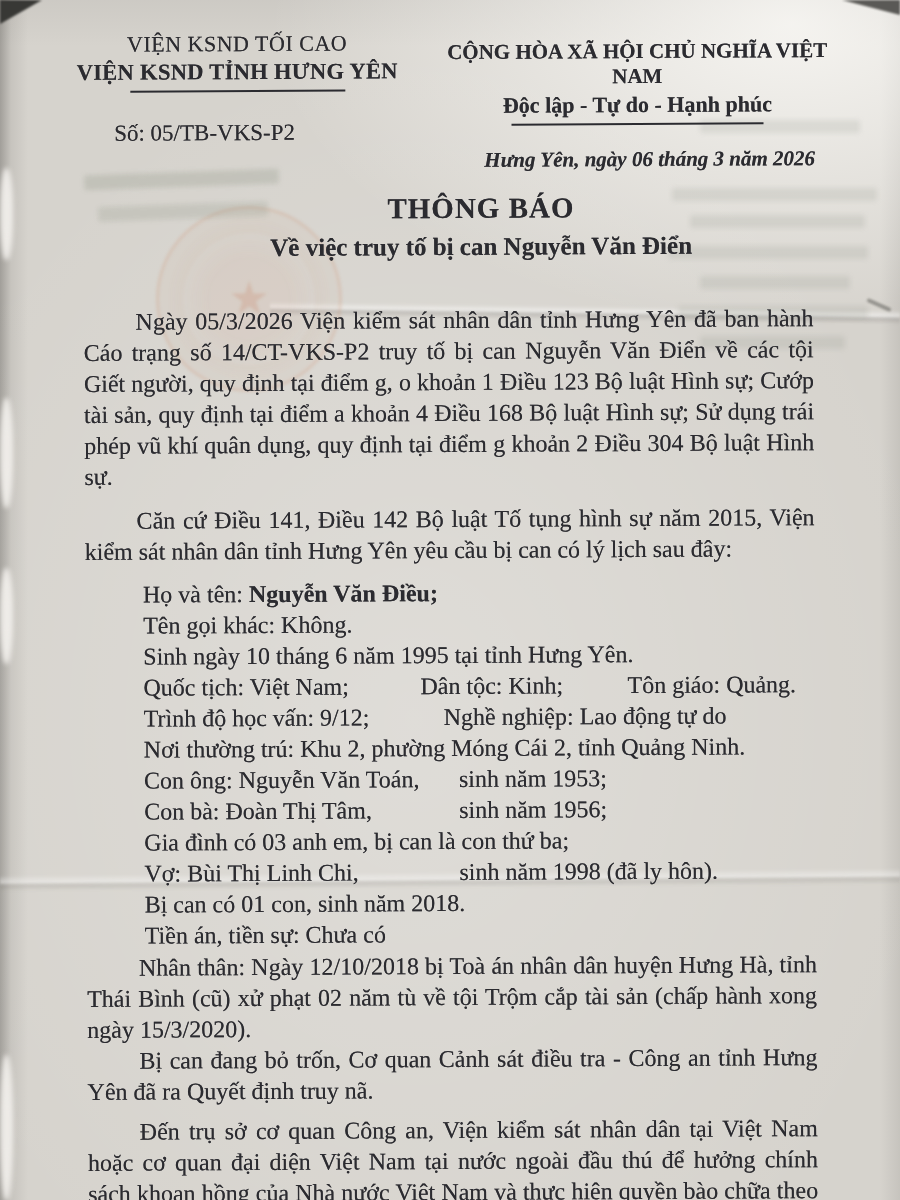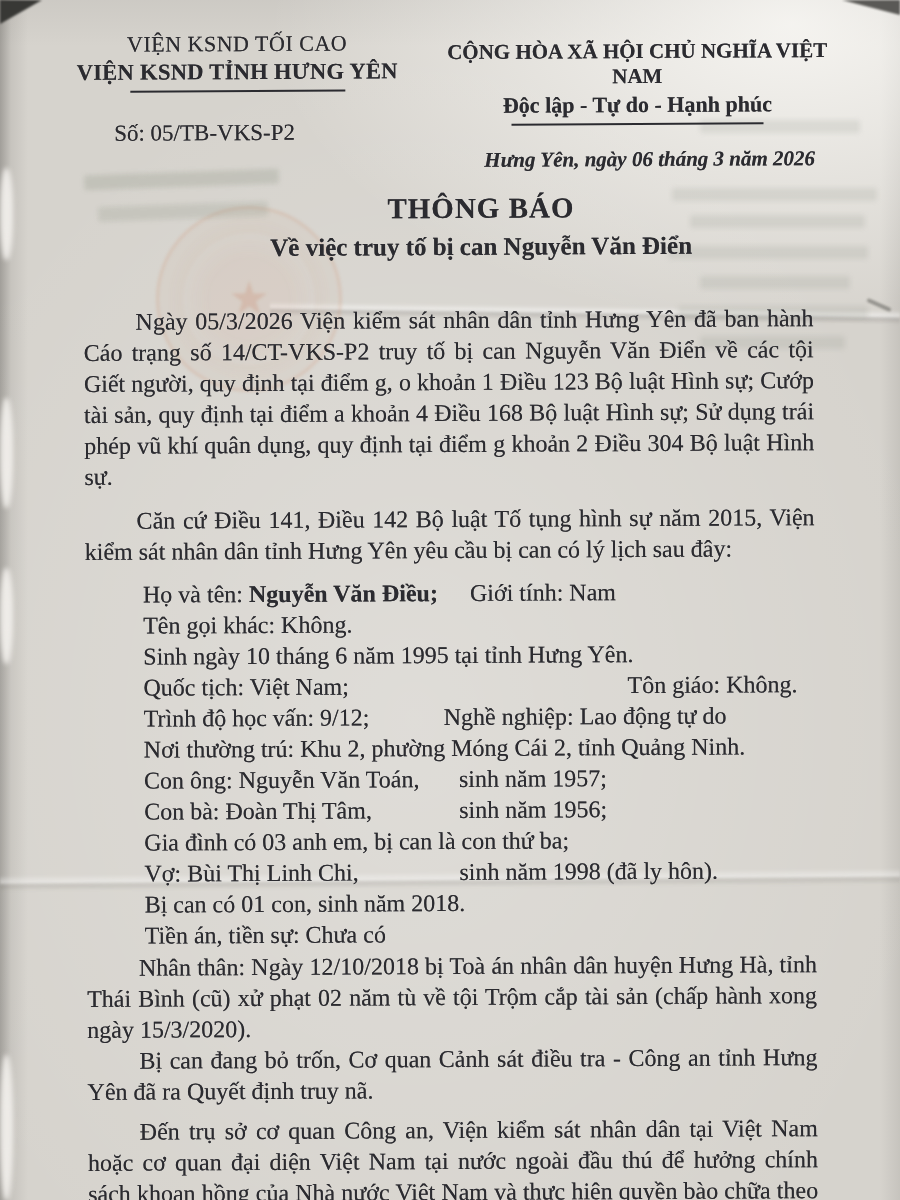--- a/index.html
+++ b/index.html
@@ -146,42 +146,42 @@
 
     <div class="text">
 
       <p class="para p1">Ngày 05/3/2026 Viện kiểm sát nhân dân tỉnh Hưng Yên đã ban hành Cáo trạng số 14/CT-VKS-P2 truy tố bị can Nguyễn Văn Điển về các tội Giết người, quy định tại điểm g, o khoản 1 Điều 123 Bộ luật Hình sự; Cướp tài sản, quy định tại điểm a khoản 4 Điều 168 Bộ luật Hình sự; Sử dụng trái phép vũ khí quân dụng, quy định tại điểm g khoản 2 Điều 304 Bộ luật Hình sự.</p>
 
       <p class="para p2">Căn cứ Điều 141, Điều 142 Bộ luật Tố tụng hình sự năm 2015, Viện kiểm sát nhân dân tỉnh Hưng Yên yêu cầu bị can có lý lịch sau đây:</p>
 
       <div class="profile">
         <div class="row">
           <span>Họ và tên: </span><b>Nguyễn Văn Điều;</b>
-          <span class="col c-gender">Giới tính: Nam</span>
         </div>
         <div class="row">
           <span>Tên gọi khác: Không.</span>
         </div>
         <div class="row">
           <span>Sinh ngày 10 tháng 6 năm 1995 tại tỉnh Hưng Yên.</span>
         </div>
         <div class="row">
           <span>Quốc tịch: Việt Nam;</span>
-          <span class="col c-religion">Tôn giáo: Không.</span>
+          <span class="col c-ethnicity">Dân tộc: Kinh;</span>
+          <span class="col c-religion">Tôn giáo: Quảng.</span>
         </div>
         <div class="row">
           <span>Trình độ học vấn: 9/12;</span>
           <span class="col c-occupation">Nghề nghiệp: Lao động tự do</span>
         </div>
         <div class="row">
           <span>Nơi thường trú: Khu 2, phường Móng Cái 2, tỉnh Quảng Ninh.</span>
         </div>
         <div class="row">
           <span>Con ông: Nguyễn Văn Toán,</span>
-          <span class="col c-year">sinh năm 1957;</span>
+          <span class="col c-year">sinh năm 1953;</span>
         </div>
         <div class="row">
           <span>Con bà: Đoàn Thị Tâm,</span>
           <span class="col c-year">sinh năm 1956;</span>
         </div>
         <div class="row">
           <span>Gia đình có 03 anh em, bị can là con thứ ba;</span>
         </div>
         <div class="row">
           <span>Vợ: Bùi Thị Linh Chi,</span>

